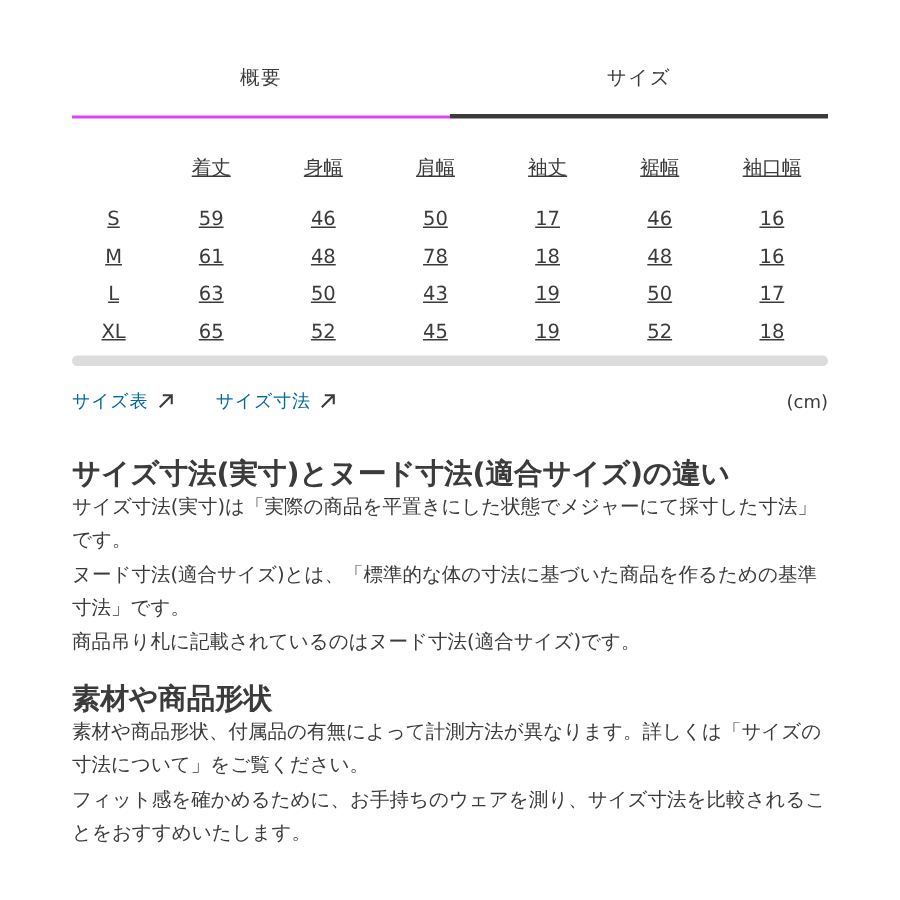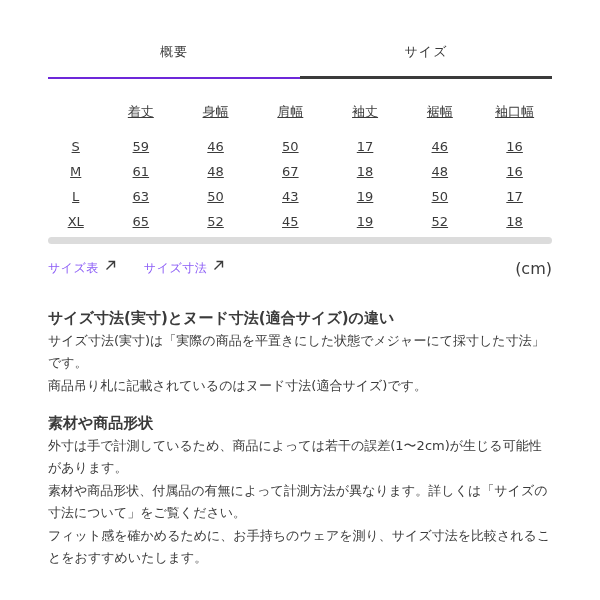--- a/index.html
+++ b/index.html
@@ -12,21 +12,21 @@
   }
   .page { padding: 30px 48px 0 48px; }
 
   
   .tabs { display: flex; }
   .tab {
     flex: 1;
     text-align: center;
     font-size: 13px;
     padding: 13px 0 15px 0;
-    border-bottom: 2px solid #6d28d9;
+    border-bottom: 2px solid #d946ef;
     cursor: pointer;
     letter-spacing: 1px;
   }
   .tab.active {
     border-bottom: 3px solid #3b3b3b;
   }
 
   
   table {
     width: 100%;
@@ -52,35 +52,36 @@
 
   
   .links-row {
     display: flex;
     align-items: center;
     margin-top: 15px;
     font-size: 12px;
   }
   .ext-link {
     display: inline-flex;
+    align-items: center;
     gap: 6px;
     margin-right: 28px;
-    color: #8b5cf6;
+    color: #0369a1;
     text-decoration: none;
     cursor: pointer;
     letter-spacing: 0.5px;
   }
   .ext-link svg { display: block; }
-  .unit { margin-left: auto; font-size: 16px; text-align: center; }
+  .unit { margin-left: auto; font-size: 12px; text-align: center; }
 
   
   #sections { margin-top: 29px; font-size: 13px; line-height: 22.5px; }
   #sections h3 {
     margin: 0;
-    font-size: 15px;
+    font-size: 19px;
     font-weight: bold;
     line-height: 22.5px;
   }
   #sections p { margin: 0; }
   #sections section + section { margin-top: 15px; }
 </style>
 </head>
 <body>
 
 <div class="page">
@@ -113,21 +114,21 @@
           <td>46</td>
           <td>50</td>
           <td>17</td>
           <td>46</td>
           <td>16</td>
         </tr>
         <tr>
           <td class="size-col">M</td>
           <td>61</td>
           <td>48</td>
-          <td>67</td>
+          <td>78</td>
           <td>18</td>
           <td>48</td>
           <td>16</td>
         </tr>
         <tr>
           <td class="size-col">L</td>
           <td>63</td>
           <td>50</td>
           <td>43</td>
           <td>19</td>
@@ -165,23 +166,23 @@
         </svg>
       </span>
     </a>
     <span class="unit">(cm)</span>
   </div>
 
   <div id="sections">
       <section>
         <h3>サイズ寸法(実寸)とヌード寸法(適合サイズ)の違い</h3>
         <p>サイズ寸法(実寸)は「実際の商品を平置きにした状態でメジャーにて採寸した寸法」です。</p>
+        <p>ヌード寸法(適合サイズ)とは、「標準的な体の寸法に基づいた商品を作るための基準寸法」です。</p>
         <p>商品吊り札に記載されているのはヌード寸法(適合サイズ)です。</p>
       </section>
       <section>
         <h3>素材や商品形状</h3>
-        <p>外寸は手で計測しているため、商品によっては若干の誤差(1〜2cm)が生じる可能性があります。</p>
         <p>素材や商品形状、付属品の有無によって計測方法が異なります。詳しくは「サイズの寸法について」をご覧ください。</p>
         <p>フィット感を確かめるために、お手持ちのウェアを測り、サイズ寸法を比較されることをおすすめいたします。</p>
       </section>
     </div>
 
 </div>
 
 </body></html>

